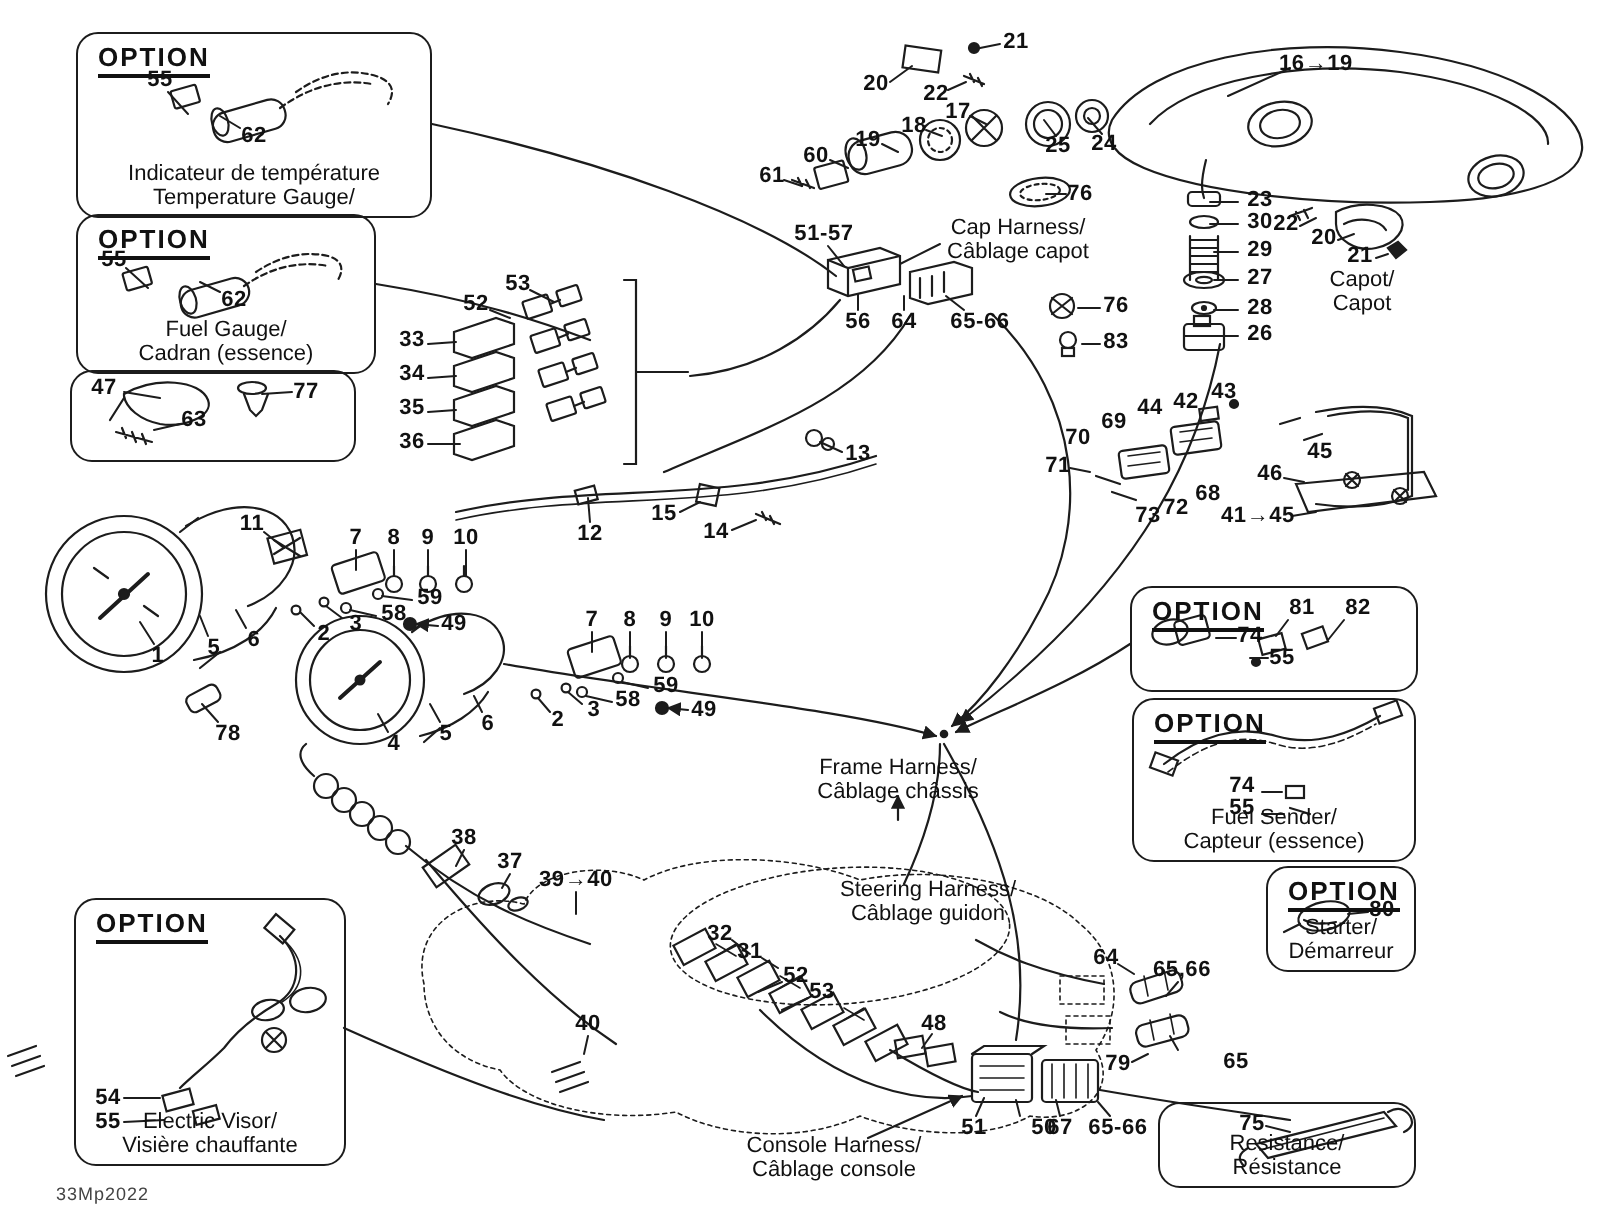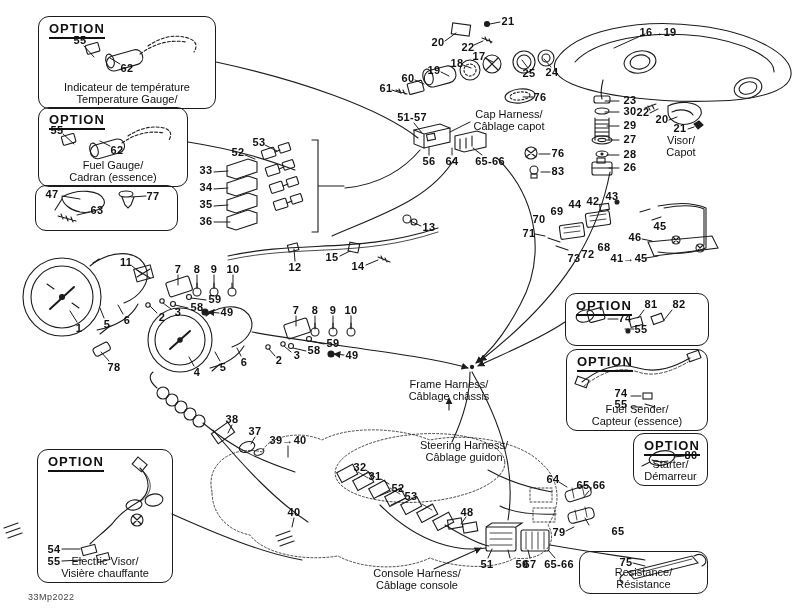--- a/index.html
+++ b/index.html
@@ -476,21 +476,21 @@
     <div class="co" style="left: 641px; top: 329px;">55</div>
     <div class="co" style="left: 621px; top: 393px;">74</div>
     <div class="co" style="left: 621px; top: 404px;">55</div>
     <div class="co" style="left: 691px; top: 455px;">80</div>
     <div class="co" style="left: 626px; top: 562px;">75</div>
     <div class="hl" style="left: 509px; top: 120px;">
       <div>Cap Harness/</div>
       <div>Câblage capot</div>
     </div>
     <div class="hl" style="left: 681px; top: 146px;">
-      <div>Visor/</div>
+      <div>Capot/</div>
       <div>Capot</div>
     </div>
     <div class="hl" style="left: 449px; top: 390px;">
       <div>Frame Harness/</div>
       <div>Câblage châssis</div>
     </div>
     <div class="hl" style="left: 464px; top: 451px;">
       <div>Steering Harness/</div>
       <div>Câblage guidon</div>
     </div>

